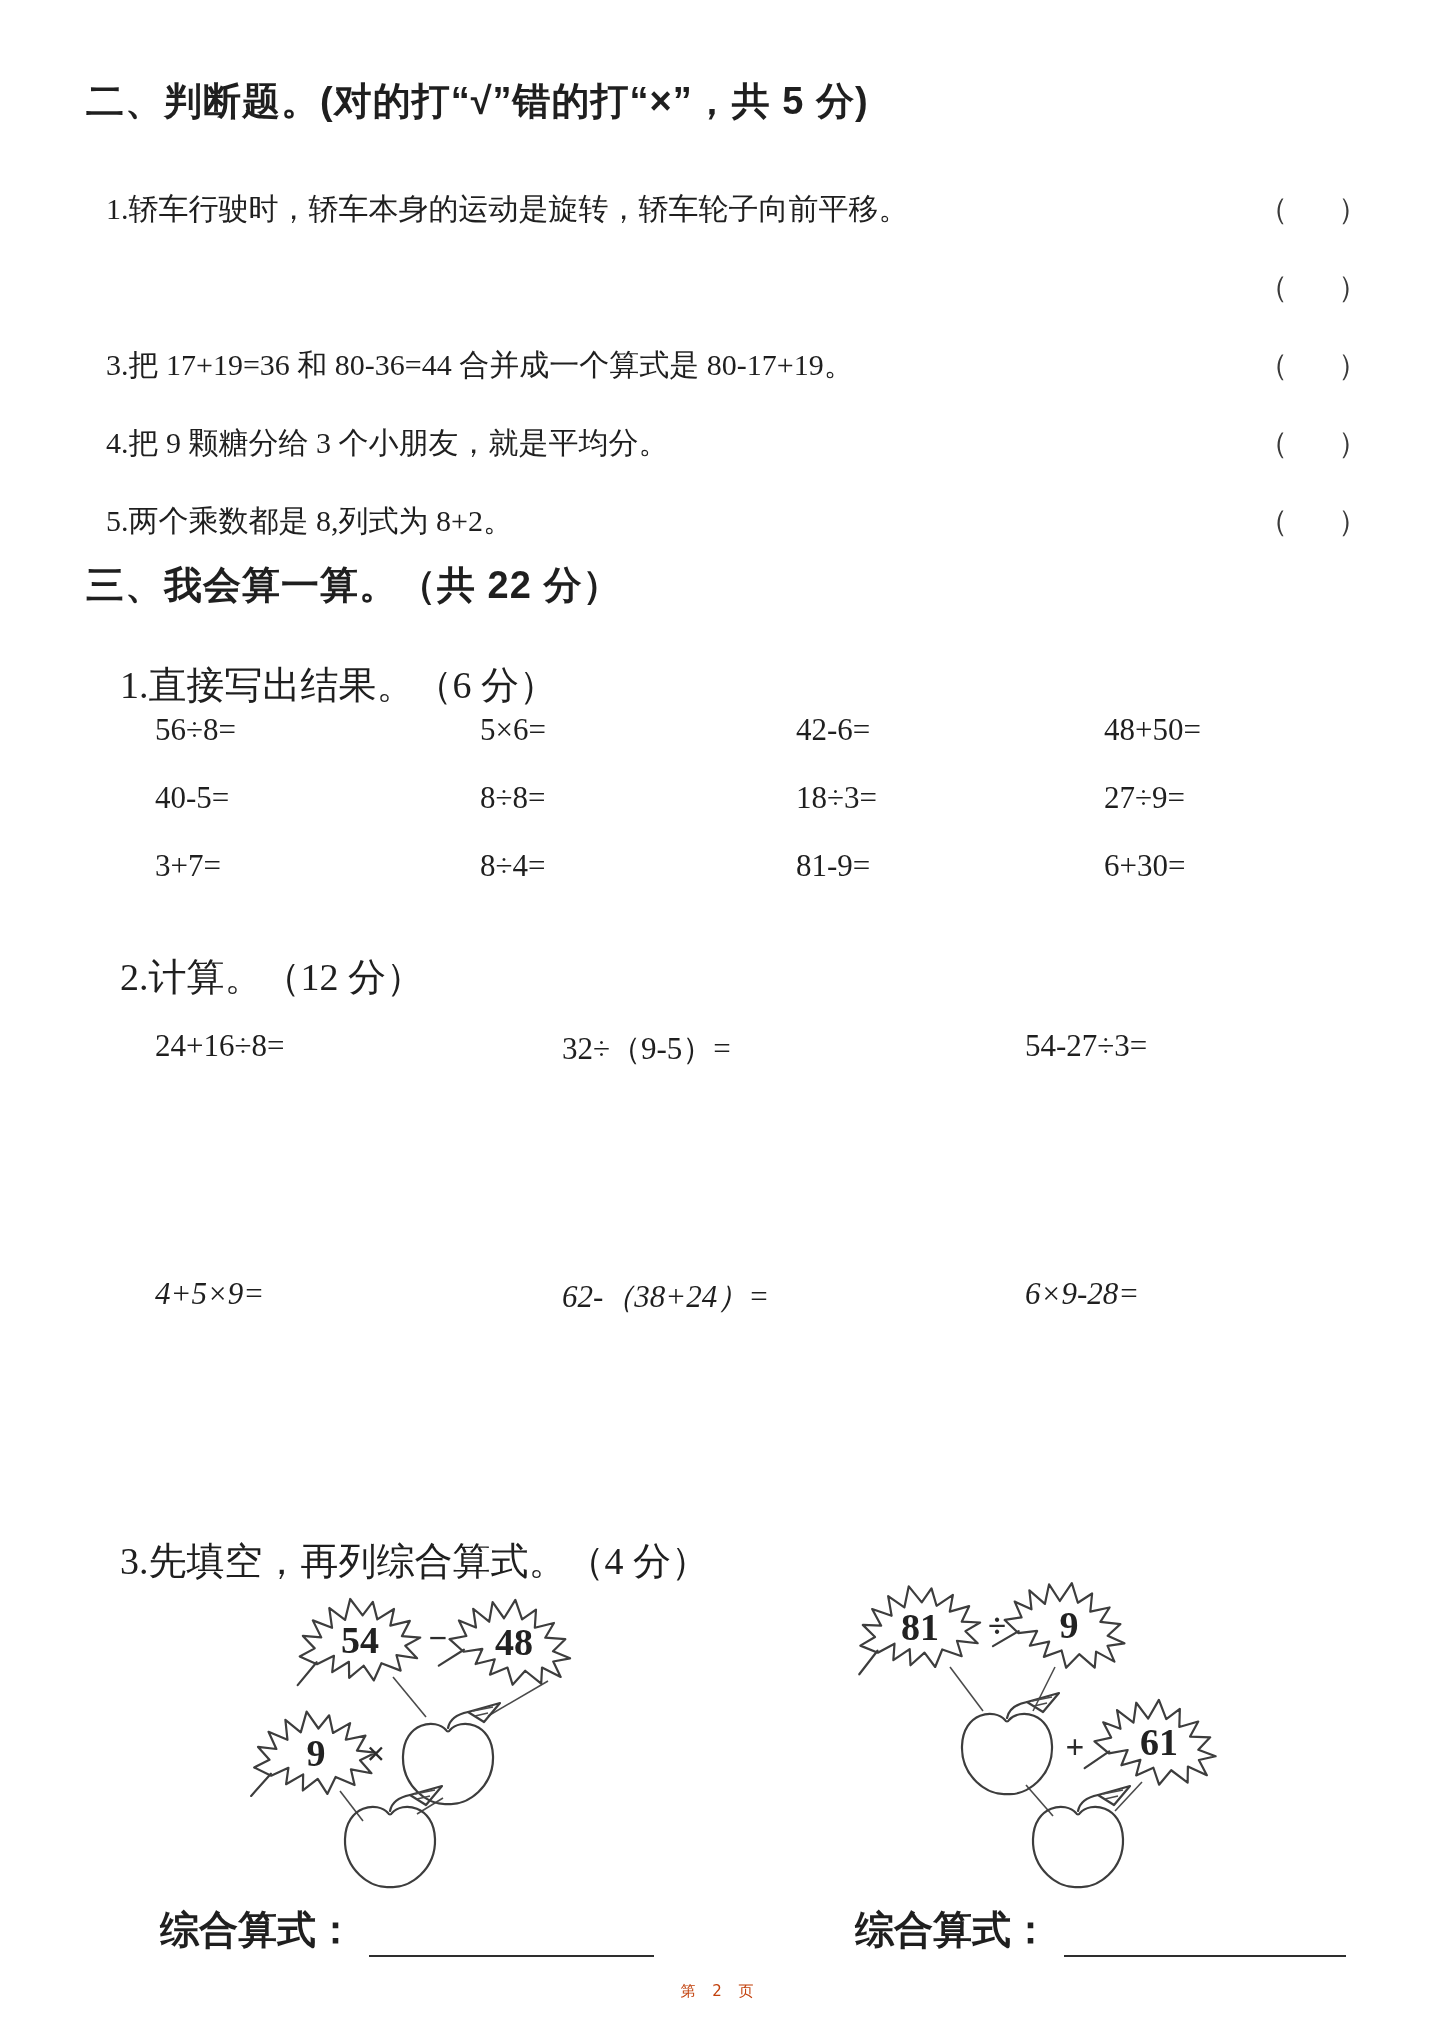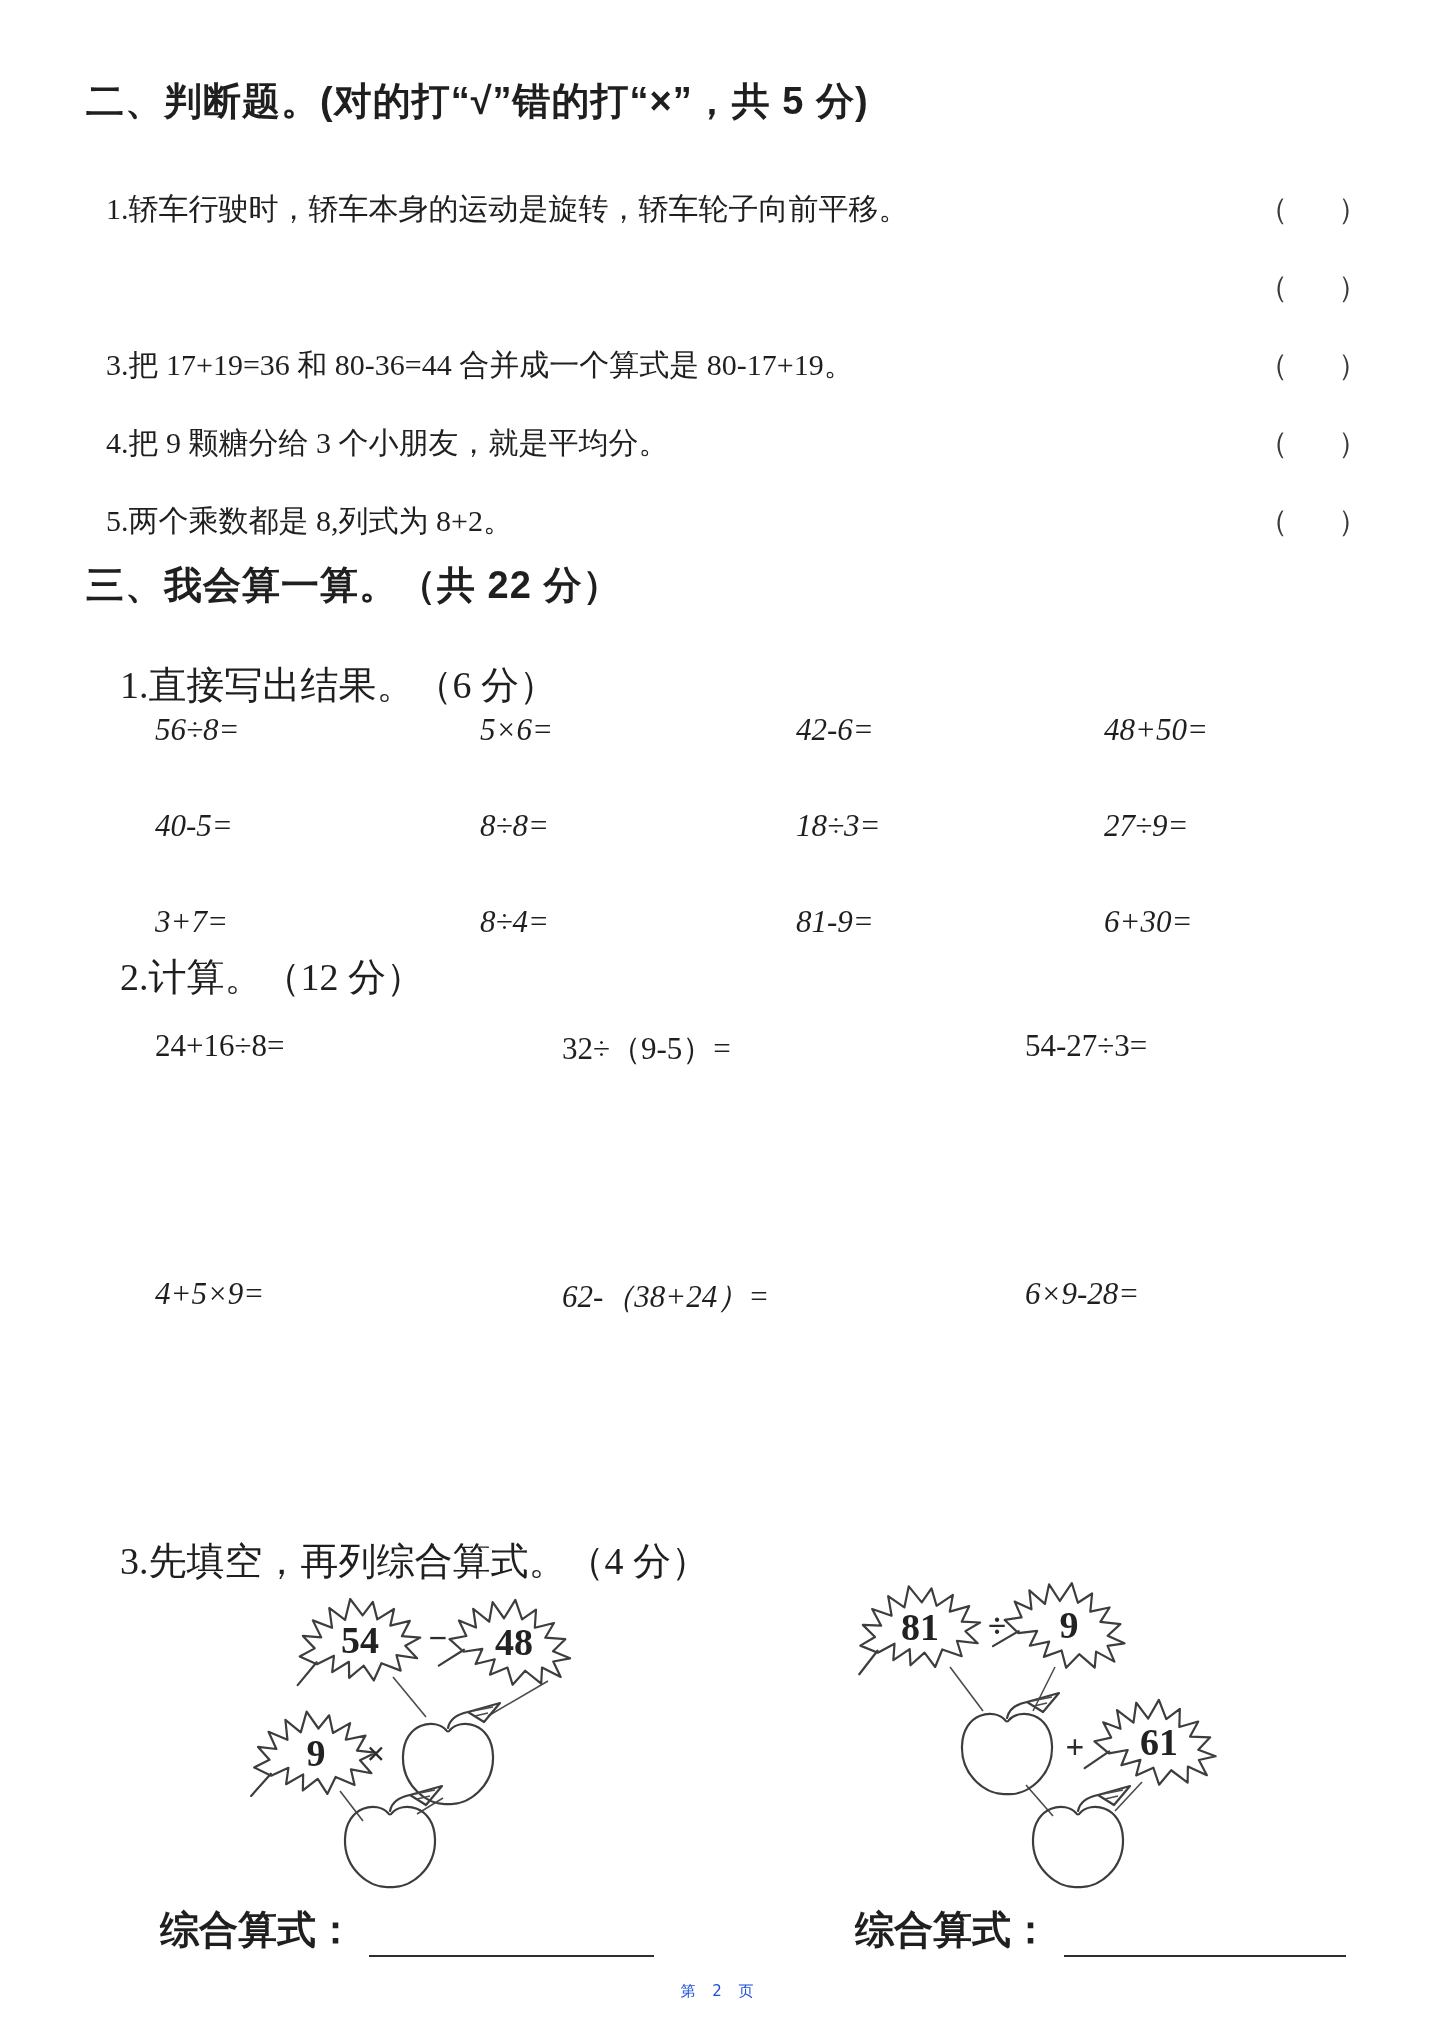--- a/index.html
+++ b/index.html
@@ -40,23 +40,22 @@
     width:110px;
     font-size:30px; color:#3a3a3a;
   }
 
   .sub-label { font-size:38px; white-space:nowrap; }
 
   .oral-grid {
     left:155px; top:712px;
     display:grid;
     grid-template-columns:325px 316px 308px auto;
-    row-gap:60px;
+    row-gap:32px;
     font-size:31px;
-    font-style:italic;
   }
   .calc-row {
     left:155px;
     display:grid;
     grid-template-columns:407px 463px auto;
     font-size:31px;
   }
   .expr { white-space:nowrap; }
 
   
@@ -79,21 +78,21 @@
   }
   .formula-line {
     display:inline-block;
     border-bottom:2.5px solid #2e2e2e;
     margin-left:14px;
   }
   .footer {
     left:0; top:1982px; width:100%;
     text-align:center;
     font-family:"DejaVu Sans","Liberation Sans",sans-serif;
-    font-size:15px; letter-spacing:6px; color:#1d4ed8;
+    font-size:15px; letter-spacing:6px; color:#c2410c;
   }
 </style>
 </head>
 <body>
 
 <div class="page">
 
   <div class="abs sec-title" style="left:66px; top:76px;">二、判断题。(对的打“√”错的打“×”，共 5 分)</div>
 
   <div class="abs judge-list">

